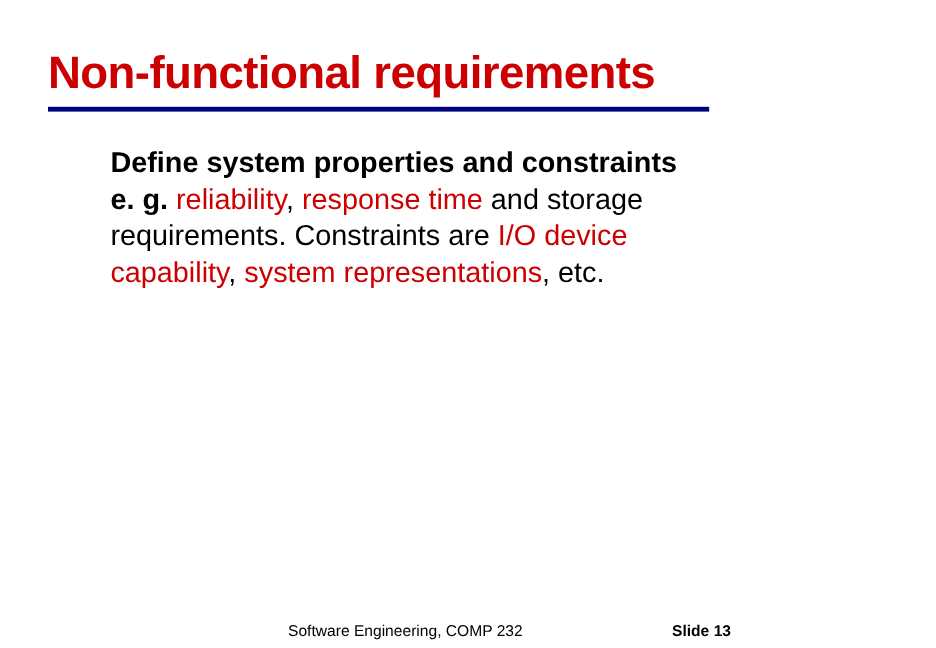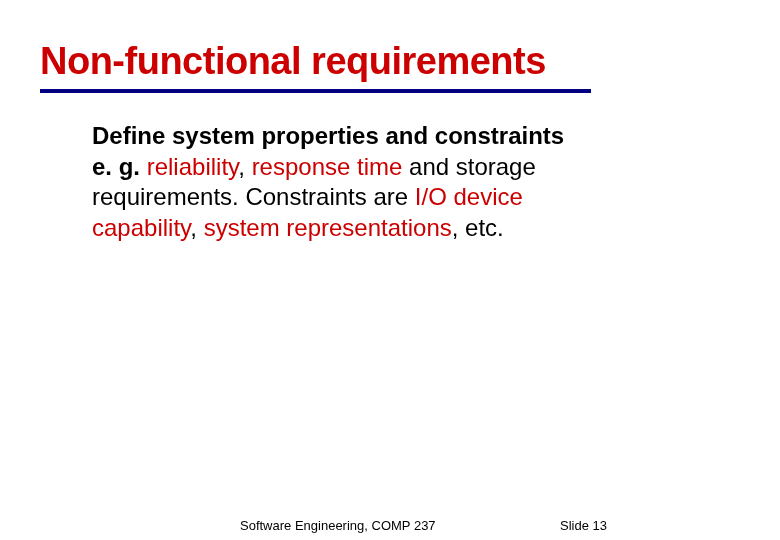--- a/index.html
+++ b/index.html
@@ -14,32 +14,32 @@
     position: absolute;
     left: -36px;
     top: 4px;
     font-size: 14px;
     color: #000;
   }
   .b { font-weight: bold; }
   .r { color: #cc0000; }
   .footer { position: absolute; bottom: 22px; left: 0; width: 780px; font-size: 13px; color: #000; }
   .footer-left { position: absolute; left: 240px; }
-  .footer-right { position: absolute; left: 560px; }
+  .footer-right { position: absolute; left: 560px; font-weight: bold; }
 </style>
 </head>
 <body>
 
 <div class="slide">
   <h1 class="title">Non-functional requirements</h1>
   <hr class="rule">
   <div class="content" id="content">
       <div class="item"><span class="b">Define system properties</span><span class="b"> and </span><span class="b">constraints</span><span class="b"> e. g. </span><span class="r">reliability</span><span class="">, </span><span class="r">response time</span><span class=""> and storage requirements. Constraints are </span><span class="r">I/O device capability</span><span class="">, </span><span class="r">system representations</span><span class="">, etc.</span></div>
     </div>
   <div class="footer">
-    <span class="footer-left">Software Engineering, COMP 237</span>
+    <span class="footer-left">Software Engineering, COMP 232</span>
     <span class="footer-right">
       <span>Slide</span>
       <span> </span>
       <span>13</span>
     </span>
   </div>
 </div>
 
 </body></html>

